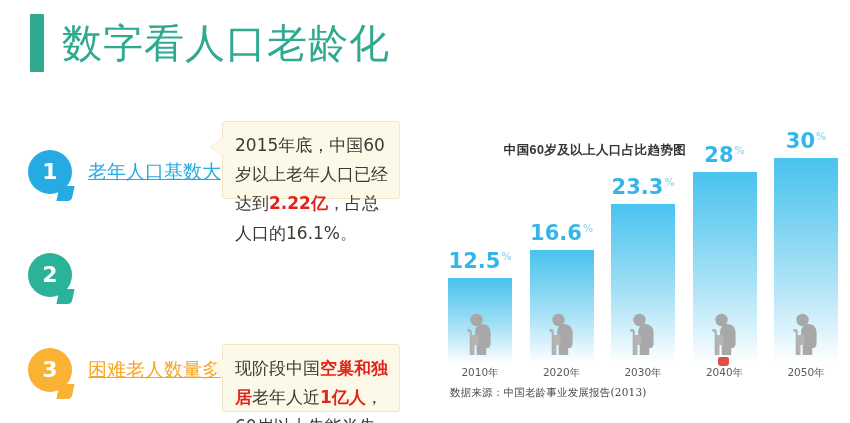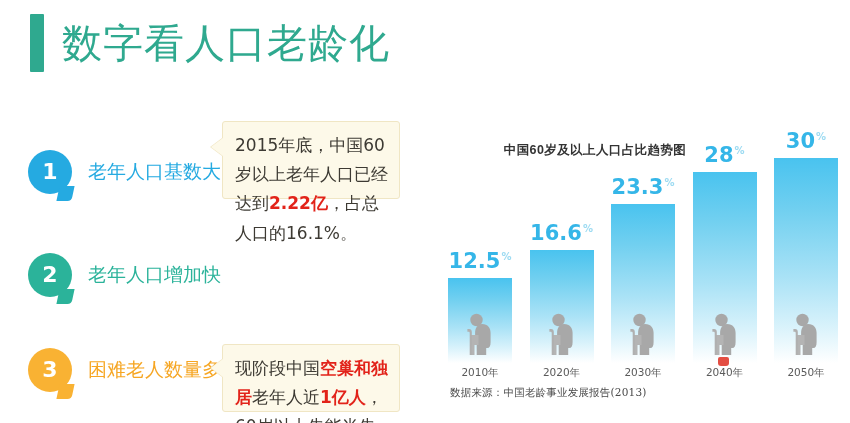--- a/index.html
+++ b/index.html
@@ -33,20 +33,21 @@
     background:inherit;
     transform:skewX(-12deg);
   }
   .badge span{
     position:relative;z-index:2;color:#fff;font-size:22px;font-weight:700;
     line-height:1;font-family:"DejaVu Sans","Liberation Sans",sans-serif;
   }
   .item-label{
     margin-left:16px;font-size:19px;white-space:nowrap;
     font-family:"DejaVu Sans","Liberation Sans",sans-serif;
+    text-decoration:underline;
   }
 
   .b-blue{background:#25aae1;}
   .b-teal{background:#2bb39a;}
   .b-orange{background:#f9b233;}
   .t-blue{color:#25aae1;}
   .t-teal{color:#2bb39a;}
   .t-orange{color:#f6a623;}
 
   
@@ -127,21 +128,20 @@
 
   <div class="callout" style="left:222px;top:121px;width:178px;height:78px;">
     <span class="arrow"></span>
     <span>2015年底，中国60岁以上老年人口已经达到</span><span class="hl">2.22亿</span><span>，占总人口的16.1%。</span>
   </div>
 
   <div class="item" style="left:28px;top:253px;">
     <div class="badge b-teal">
       <span>2</span>
     </div>
-    <div class="item-label t-teal">老年人口增加快</div>
   </div>
 
 
   <div class="item" style="left:28px;top:348px;">
     <div class="badge b-orange">
       <span>3</span>
     </div>
     <div class="item-label t-orange">困难老人数量多</div>
   </div>
 

